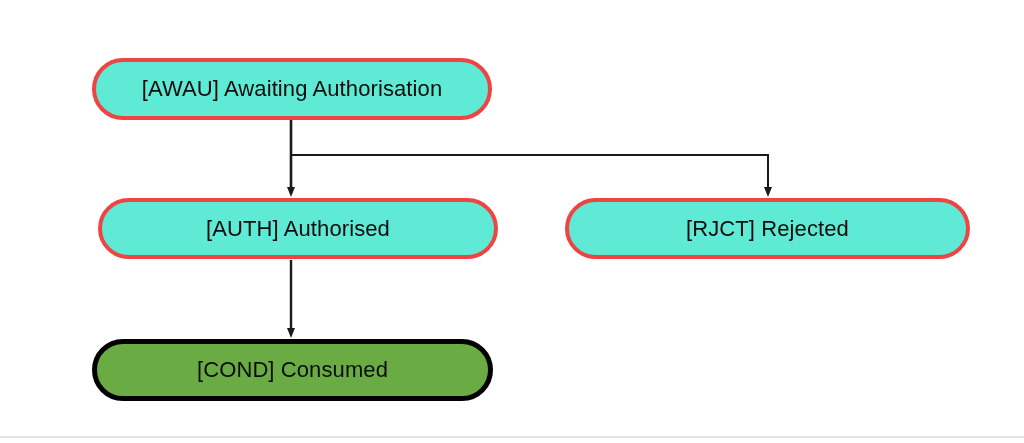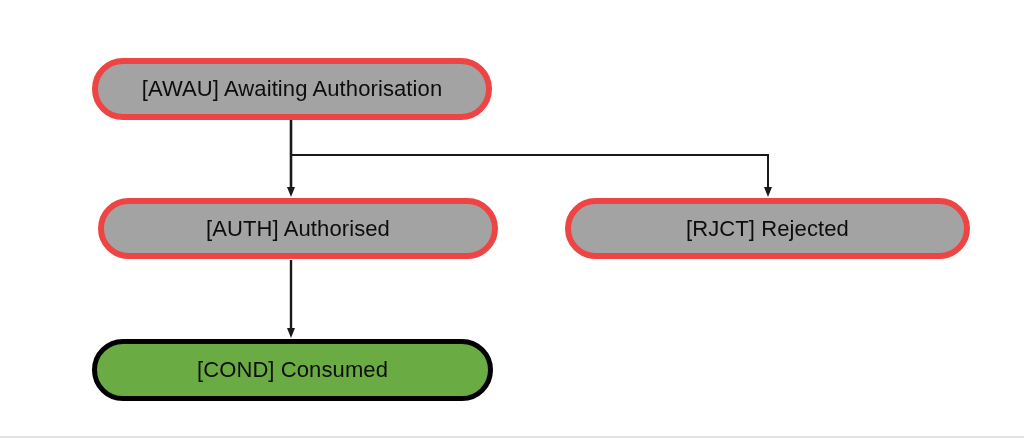--- a/index.html
+++ b/index.html
@@ -27,22 +27,22 @@
     height: 443px;
     pointer-events: none;
   }
   .node {
     position: absolute;
     box-sizing: border-box;
     display: flex;
     align-items: center;
     justify-content: center;
     border-radius: 999px;
-    background: #a3a3a3;
-    border: 6px solid #ef4444;
+    background: #5eead4;
+    border: 4px solid #ef4444;
     color: #0d0d0d;
     font-size: 22px;
     line-height: 1;
     letter-spacing: 0.1px;
     white-space: nowrap;
     user-select: none;
   }
   .node-label {
     display: block;
     pointer-events: none;

